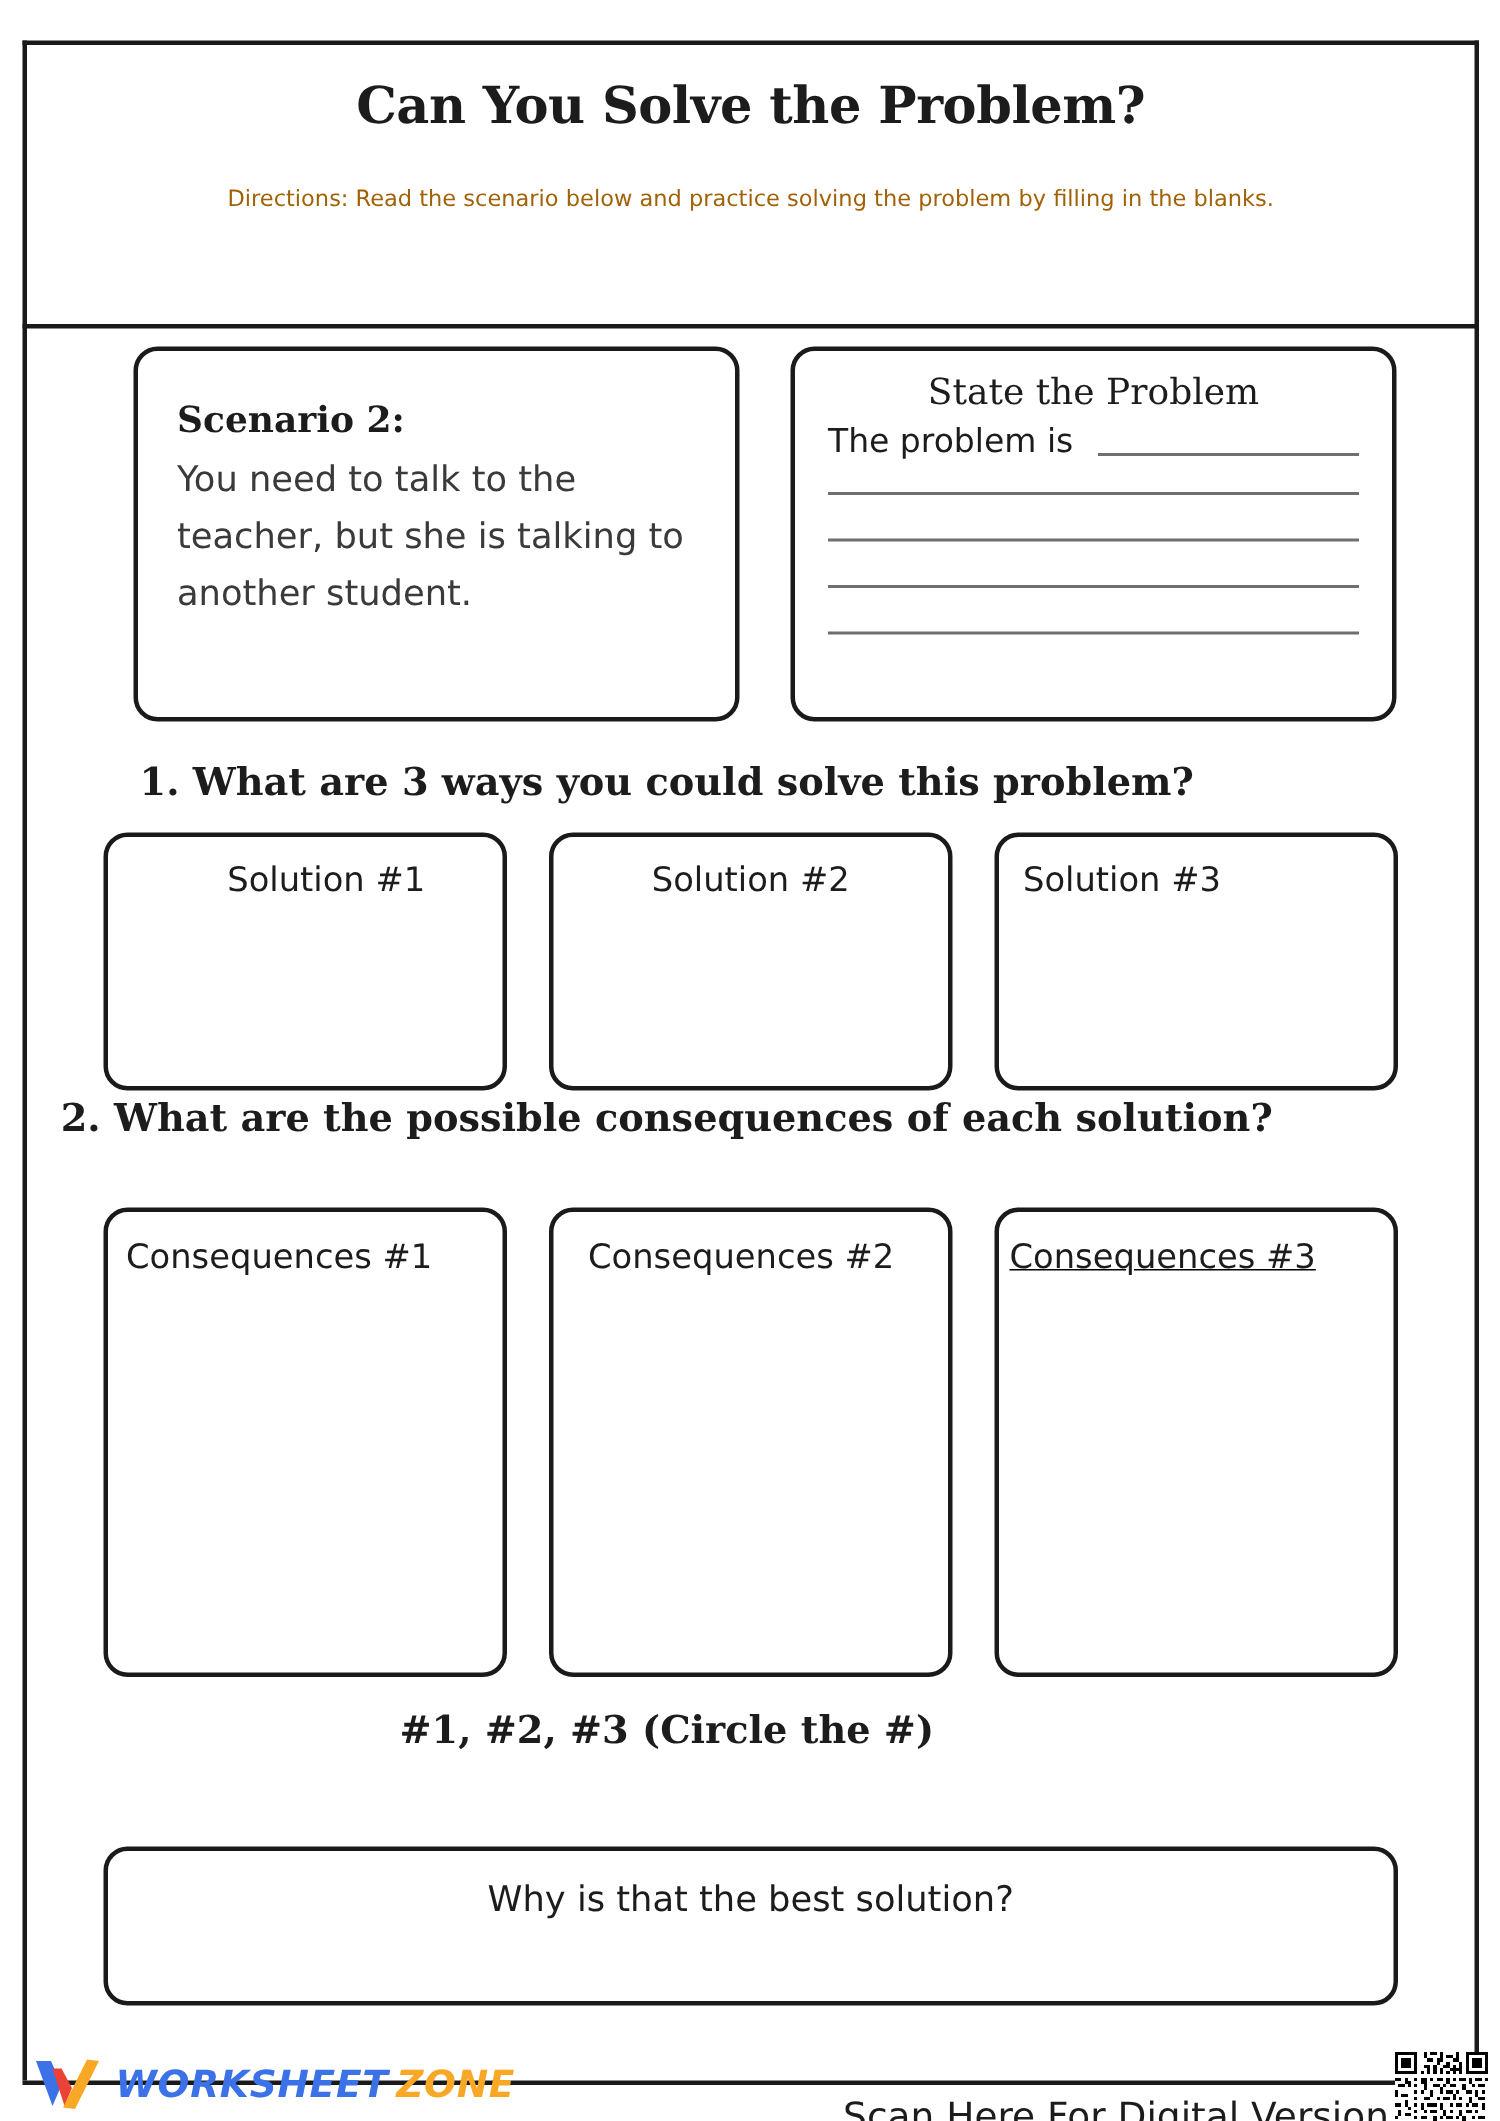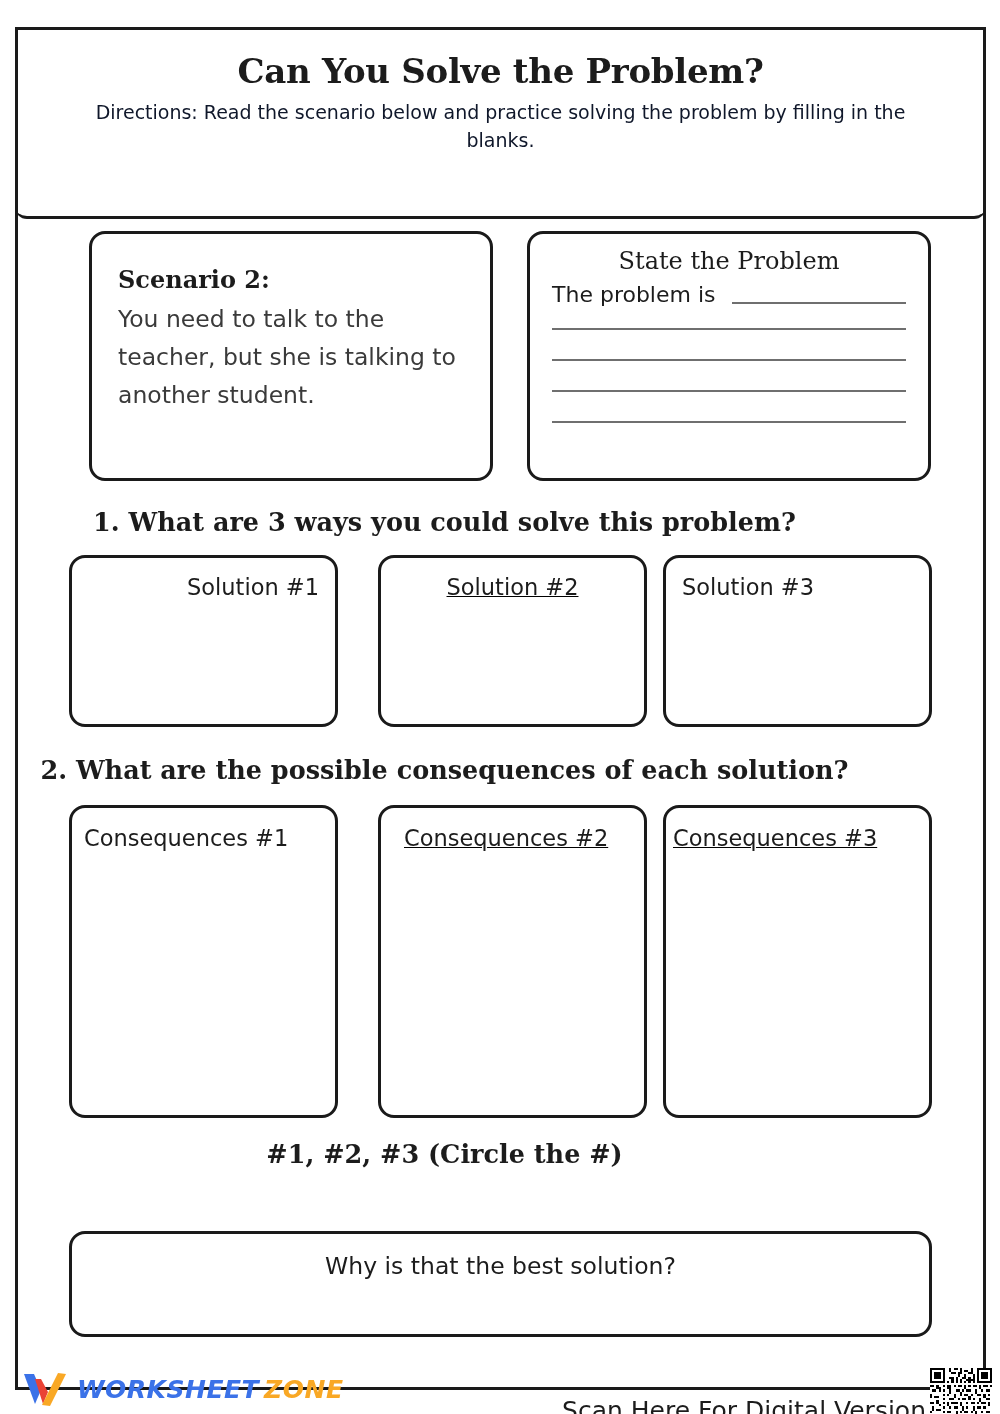--- a/index.html
+++ b/index.html
@@ -38,36 +38,35 @@
     left: 15px;
     top: 27px;
     width: 971px;
     height: 192px;
     border-bottom: 3px solid #1a1a1a;
     display: flex;
     flex-direction: column;
     align-items: center;
     justify-content: flex-start;
     padding-top: 26px;
-    border-radius: 12px;
   }
   .title {
     font-family: "DejaVu Serif", serif;
     font-weight: bold;
     font-size: 34px;
     letter-spacing: -0.3px;
     color: #1c1c1c;
     text-align: center;
     line-height: 1.1;
   }
   .directions {
-    margin-top: 9px;
-    font-family: "DejaVu Sans", sans-serif;
-    font-size: 19px;
-    color: #0f172a;
+    margin-top: 32px;
+    font-family: "DejaVu Sans", sans-serif;
+    font-size: 15px;
+    color: #a16207;
     text-align: center;
     line-height: 1.45;
     max-width: 810px;
   }
 
   
   .rbox {
     position: absolute;
     border: 3px solid #1a1a1a;
     border-radius: 16px;
@@ -149,21 +148,21 @@
     width: 859px;
     left: 15px;
     text-align: center;
     font-family: "DejaVu Serif", serif;
     font-weight: bold;
     font-size: 25.5px;
     color: #1c1c1c;
     line-height: 1.35;
   }
   #q1 { top: 505px; }
-  #q2 { top: 753px; }
+  #q2 { top: 729px; }
   #q3 { top: 1137px; }
 
   
   .card-label {
     font-family: "DejaVu Sans", sans-serif;
     font-size: 22.5px;
     color: #1c1c1c;
     line-height: 1.2;
   }
   .sol-box {
@@ -172,24 +171,24 @@
     padding: 16px 16px 0 16px;
     text-align: center;
   }
   .cons-box {
     top: 805px;
     height: 313px;
     padding: 17px 10px 0 12px;
     text-align: left;
   }
   .col1 { left: 69px;  width: 269px; }
-  .col2 { left: 378px; width: 269px; text-decoration: underline; }
+  .col2 { left: 366px; width: 269px; }
   .col3 { left: 663px; width: 269px; }
 
-  .sol-box.col1 { text-align: right; padding-left: 44px; }
+  .sol-box.col1 { text-align: center; padding-left: 44px; }
   .sol-box.col2 { text-align: center; }
   .sol-box.col3 { text-align: left; }
 
   .cons-box.col2 { padding-left: 23px; }
   .cons-box.col3 { padding-left: 7px; text-decoration: underline; }
 
   
   .why-box {
     left: 69px;
     top: 1231px;

